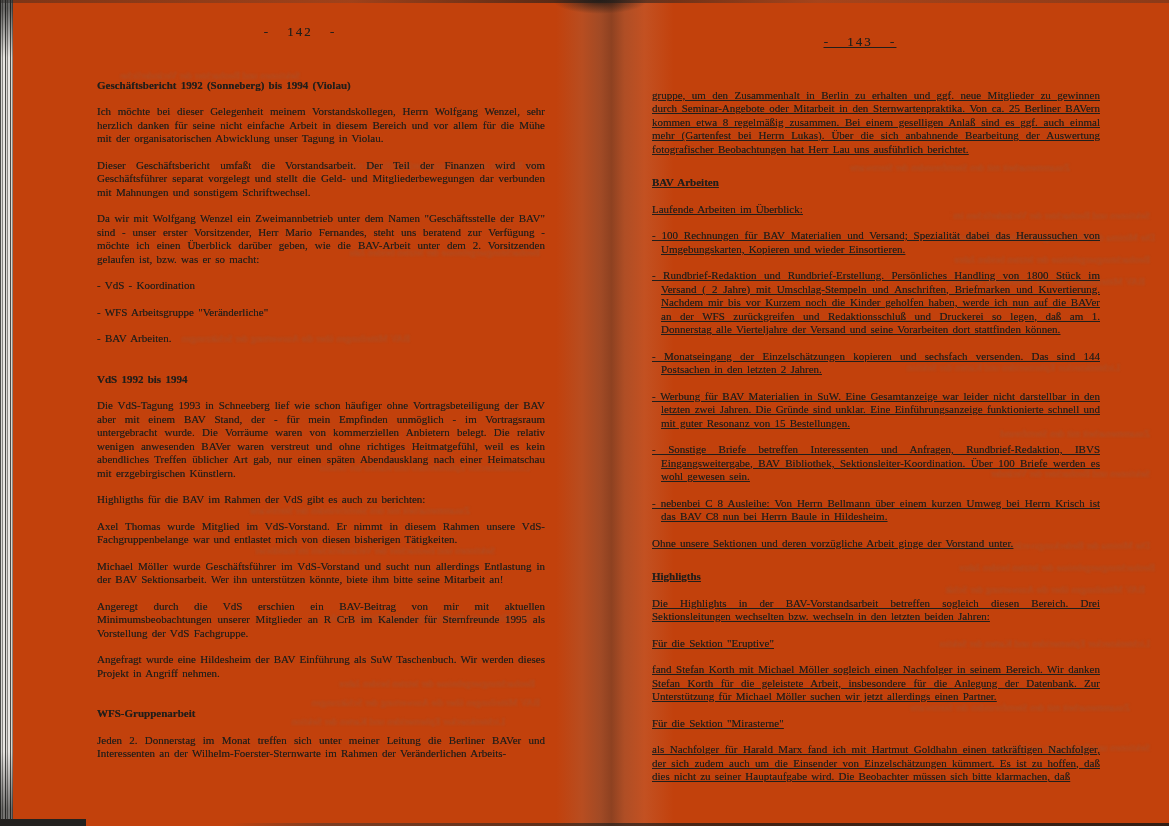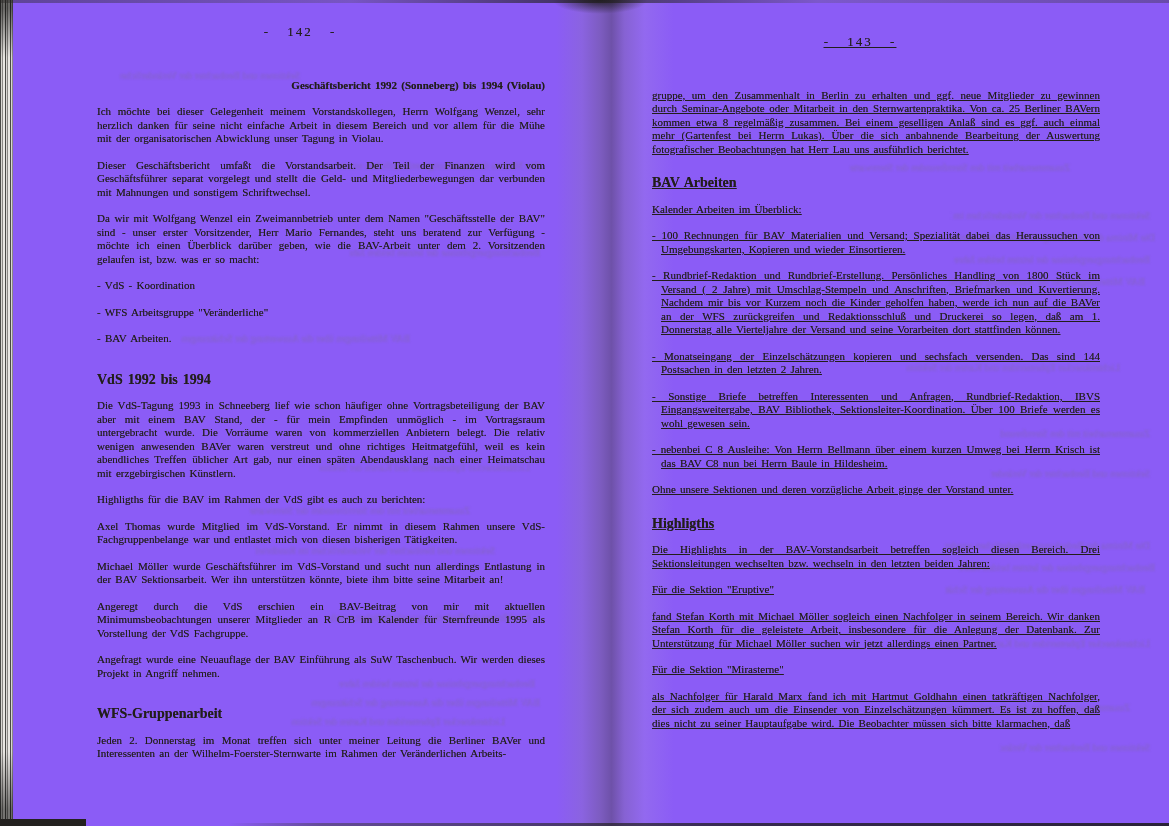--- a/index.html
+++ b/index.html
@@ -3,21 +3,21 @@
 <meta charset="utf-8">
 <style>
   html,body{margin:0;padding:0;background:#777;}
   .scan{
     position:relative;width:1169px;height:826px;overflow:hidden;
     font-family:"Liberation Serif","DejaVu Serif",serif;
     background:
       radial-gradient(ellipse 700px 500px at 28% 45%, rgba(255,255,255,.5), rgba(255,255,255,0) 70%),
       radial-gradient(ellipse 700px 500px at 79% 55%, rgba(255,255,255,.55), rgba(255,255,255,0) 70%),
       linear-gradient(90deg,#e9e7e3 0%,#f3f2ef 8%,#f2f1ee 45%,#ececi 52%,#f5f4f1 60%,#f4f3f0 88%,#eeedea 100%);
-    background-color:#8b5cf6;
+    background-color:#c2410c;
   }
   
   .gutter{position:absolute;left:556px;top:0;width:118px;height:100%;pointer-events:none;
     background:linear-gradient(90deg, rgba(137,132,126,0) 0%, rgba(137,132,126,.18) 22%,
       rgba(96,91,86,.34) 38%, rgba(70,66,62,.42) 47%, rgba(120,115,110,.26) 58%,
       rgba(200,197,192,.12) 75%, rgba(255,255,255,0) 100%);}
   .seam-top{position:absolute;left:552px;top:0;width:96px;height:14px;pointer-events:none;
     background:radial-gradient(ellipse at 50% 0%, rgba(25,23,21,.85), rgba(25,23,21,0) 70%);}
   
   .binding{position:absolute;left:0;top:0;width:13px;height:826px;
@@ -31,22 +31,22 @@
   .corner-bl{position:absolute;left:0;bottom:0;width:86px;height:7px;background:#23211f;}
   
   .col{position:absolute;width:448px;color:#221e1a;font-size:11px;line-height:13.5px;
     text-align:justify;word-spacing:1.5px;text-shadow:0 0 .6px rgba(34,30,26,.65);}
   .col-left{left:97px;top:25px;}
   .col-right{left:652px;top:35px;text-decoration:underline;}
   .col p{margin:13px 0 0;}
   .pnum{margin:0;text-align:center;font-size:13px;letter-spacing:2px;word-spacing:12px;position:relative;}
   .pnum-left{left:-21px;}
   .pnum-right{left:-16px;}
-  .title{margin:40px 0 0;font-size:11px;line-height:13.5px;font-weight:bold;text-align:right;}
-  .h{margin:27px 0 0;font-size:14px;line-height:13.5px;font-weight:bold;text-align:left;}
+  .title{margin:40px 0 0;font-size:11px;line-height:13.5px;font-weight:bold;text-align:left;}
+  .h{margin:27px 0 0;font-size:11px;line-height:13.5px;font-weight:bold;text-align:left;}
   .h-tight{margin-top:20px;}
   .first{margin-top:40px !important;}
   .hang{padding-left:9px;text-indent:-9px;}
   
   .bleed{position:absolute;font-size:10px;line-height:12px;white-space:nowrap;overflow:hidden;
     color:rgba(120,112,100,.34);transform:scaleX(-1);filter:blur(1px);pointer-events:none;}
 </style>
 </head>
 <body>
 
@@ -93,33 +93,34 @@
     <p>Da wir mit Wolfgang Wenzel ein Zweimannbetrieb unter dem Namen "Geschäftsstelle der BAV" sind - unser erster Vorsitzender, Herr Mario Fernandes, steht uns beratend zur Verfügung - möchte ich einen Überblick darüber geben, wie die BAV-Arbeit unter dem 2. Vorsitzenden gelaufen ist, bzw. was er so macht:</p>
     <p class="li">- VdS - Koordination</p>
     <p class="li">- WFS Arbeitsgruppe "Veränderliche"</p>
     <p class="li">- BAV Arbeiten.</p>
     <div class="h">VdS 1992 bis 1994</div>
     <p>Die VdS-Tagung 1993 in Schneeberg lief wie schon häufiger ohne Vortragsbeteiligung der BAV aber mit einem BAV Stand, der - für mein Empfinden unmöglich - im Vortragsraum untergebracht wurde. Die Vorräume waren von kommerziellen Anbietern belegt. Die relativ wenigen anwesenden BAVer waren verstreut und ohne richtiges Heitmatgefühl, weil es kein abendliches Treffen üblicher Art gab, nur einen späten Abendausklang nach einer Heimatschau mit erzgebirgischen Künstlern.</p>
     <p>Highligths für die BAV im Rahmen der VdS gibt es auch zu berichten:</p>
     <p>Axel Thomas wurde Mitglied im VdS-Vorstand. Er nimmt in diesem Rahmen unsere VdS-Fachgruppenbelange war und entlastet mich von diesen bisherigen Tätigkeiten.</p>
     <p>Michael Möller wurde Geschäftsführer im VdS-Vorstand und sucht nun allerdings Entlastung in der BAV Sektionsarbeit. Wer ihn unterstützen könnte, biete ihm bitte seine Mitarbeit an!</p>
     <p>Angeregt durch die VdS erschien ein BAV-Beitrag von mir mit aktuellen Minimumsbeobachtungen unserer Mitglieder an R CrB im Kalender für Sternfreunde 1995 als Vorstellung der VdS Fachgruppe.</p>
-    <p>Angefragt wurde eine Neuauflage der BAV Einführung als SuW Taschenbuch. Wir werden dieses Projekt in Angriff nehmen.</p>
+    <p>Angefragt wurde eine Hildesheim der BAV Einführung als SuW Taschenbuch. Wir werden dieses Projekt in Angriff nehmen.</p>
     <div class="h">WFS-Gruppenarbeit</div>
     <p>Jeden 2. Donnerstag im Monat treffen sich unter meiner Leitung die Berliner BAVer und Interessenten an der Wilhelm-Foerster-Sternwarte im Rahmen der Veränderlichen Arbeits-</p>
   </div>
 
   <div class="col col-right">
     <div class="pnum pnum-right">- 143 -</div>
     <p class="first">gruppe, um den Zusammenhalt in Berlin zu erhalten und ggf. neue Mitglieder zu gewinnen durch Seminar-Angebote oder Mitarbeit in den Sternwartenpraktika. Von ca. 25 Berliner BAVern kommen etwa 8 regelmäßig zusammen. Bei einem geselligen Anlaß sind es ggf. auch einmal mehr (Gartenfest bei Herrn Lukas). Über die sich anbahnende Bearbeitung der Auswertung fotografischer Beobachtungen hat Herr Lau uns ausführlich berichtet.</p>
     <div class="h h-tight">BAV Arbeiten</div>
-    <p>Kalender Arbeiten im Überblick:</p>
+    <p>Laufende Arbeiten im Überblick:</p>
     <p class="hang">- 100 Rechnungen für BAV Materialien und Versand; Spezialität dabei das Heraussuchen von Umgebungskarten, Kopieren und wieder Einsortieren.</p>
     <p class="hang">- Rundbrief-Redaktion und Rundbrief-Erstellung. Persönliches Handling von 1800 Stück im Versand ( 2 Jahre) mit Umschlag-Stempeln und Anschriften, Briefmarken und Kuvertierung. Nachdem mir bis vor Kurzem noch die Kinder geholfen haben, werde ich nun auf die BAVer an der WFS zurückgreifen und Redaktionsschluß und Druckerei so legen, daß am 1. Donnerstag alle Vierteljahre der Versand und seine Vorarbeiten dort stattfinden können.</p>
     <p class="hang">- Monatseingang der Einzelschätzungen kopieren und sechsfach versenden. Das sind 144 Postsachen in den letzten 2 Jahren.</p>
+    <p class="hang">- Werbung für BAV Materialien in SuW. Eine Gesamtanzeige war leider nicht darstellbar in den letzten zwei Jahren. Die Gründe sind unklar. Eine Einführungsanzeige funktionierte schnell und mit guter Resonanz von 15 Bestellungen.</p>
     <p class="hang">- Sonstige Briefe betreffen Interessenten und Anfragen, Rundbrief-Redaktion, IBVS Eingangsweitergabe, BAV Bibliothek, Sektionsleiter-Koordination. Über 100 Briefe werden es wohl gewesen sein.</p>
     <p class="hang">- nebenbei C 8 Ausleihe: Von Herrn Bellmann über einem kurzen Umweg bei Herrn Krisch ist das BAV C8 nun bei Herrn Baule in Hildesheim.</p>
     <p>Ohne unsere Sektionen und deren vorzügliche Arbeit ginge der Vorstand unter.</p>
     <div class="h h-tight">Highligths</div>
     <p>Die Highlights in der BAV-Vorstandsarbeit betreffen sogleich diesen Bereich. Drei Sektionsleitungen wechselten bzw. wechseln in den letzten beiden Jahren:</p>
     <p>Für die Sektion "Eruptive"</p>
     <p>fand Stefan Korth mit Michael Möller sogleich einen Nachfolger in seinem Bereich. Wir danken Stefan Korth für die geleistete Arbeit, insbesondere für die Anlegung der Datenbank. Zur Unterstützung für Michael Möller suchen wir jetzt allerdings einen Partner.</p>
     <p>Für die Sektion "Mirasterne"</p>
     <p>als Nachfolger für Harald Marx fand ich mit Hartmut Goldhahn einen tatkräftigen Nachfolger, der sich zudem auch um die Einsender von Einzelschätzungen kümmert. Es ist zu hoffen, daß dies nicht zu seiner Hauptaufgabe wird. Die Beobachter müssen sich bitte klarmachen, daß</p>
   </div>

